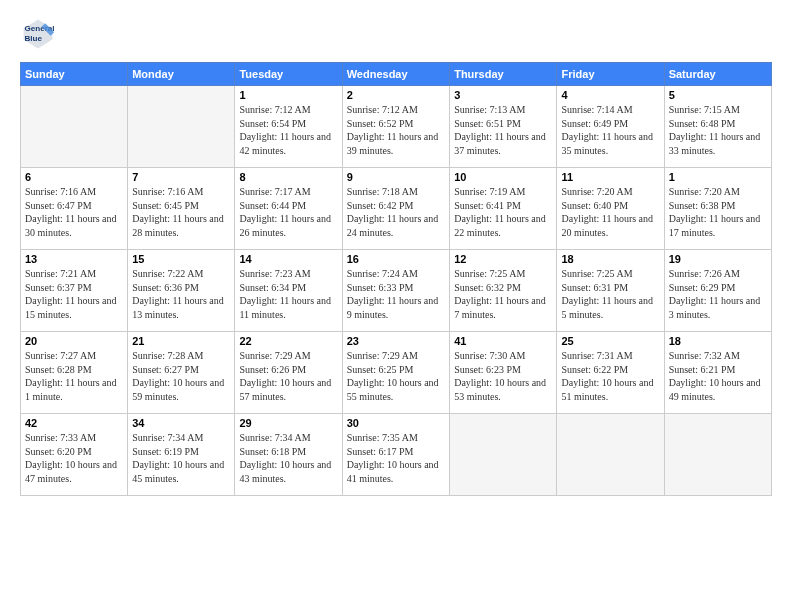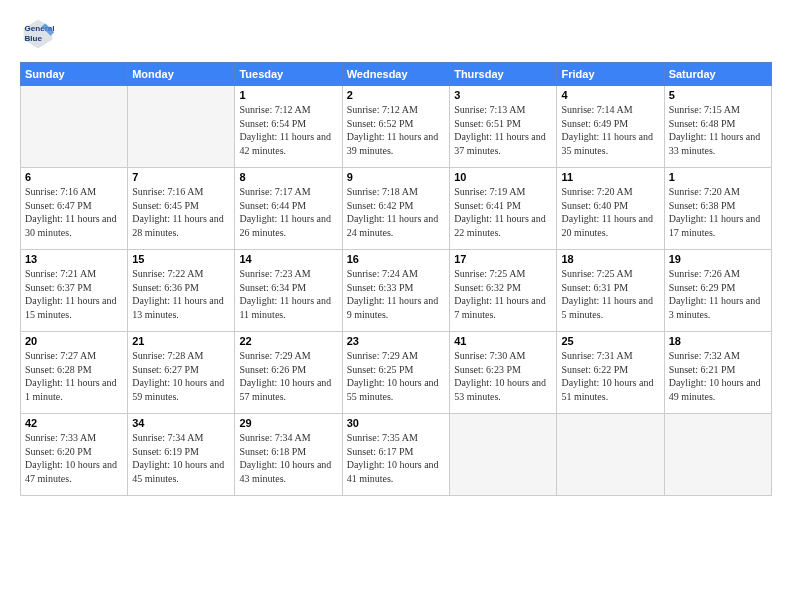--- a/index.html
+++ b/index.html
@@ -193,21 +193,21 @@
           </td>
           <td>
             <div class="day-num">14</div>
             <div class="day-info">Sunrise: 7:23 AM<br>Sunset: 6:34 PM<br>Daylight: 11 hours and 11 minutes.</div>
           </td>
           <td>
             <div class="day-num">16</div>
             <div class="day-info">Sunrise: 7:24 AM<br>Sunset: 6:33 PM<br>Daylight: 11 hours and 9 minutes.</div>
           </td>
           <td>
-            <div class="day-num">17</div>
+            <div class="day-num">12</div>
             <div class="day-info">Sunrise: 7:25 AM<br>Sunset: 6:32 PM<br>Daylight: 11 hours and 7 minutes.</div>
           </td>
           <td>
             <div class="day-num">18</div>
             <div class="day-info">Sunrise: 7:25 AM<br>Sunset: 6:31 PM<br>Daylight: 11 hours and 5 minutes.</div>
           </td>
           <td>
             <div class="day-num">19</div>
             <div class="day-info">Sunrise: 7:26 AM<br>Sunset: 6:29 PM<br>Daylight: 11 hours and 3 minutes.</div>
           </td>

